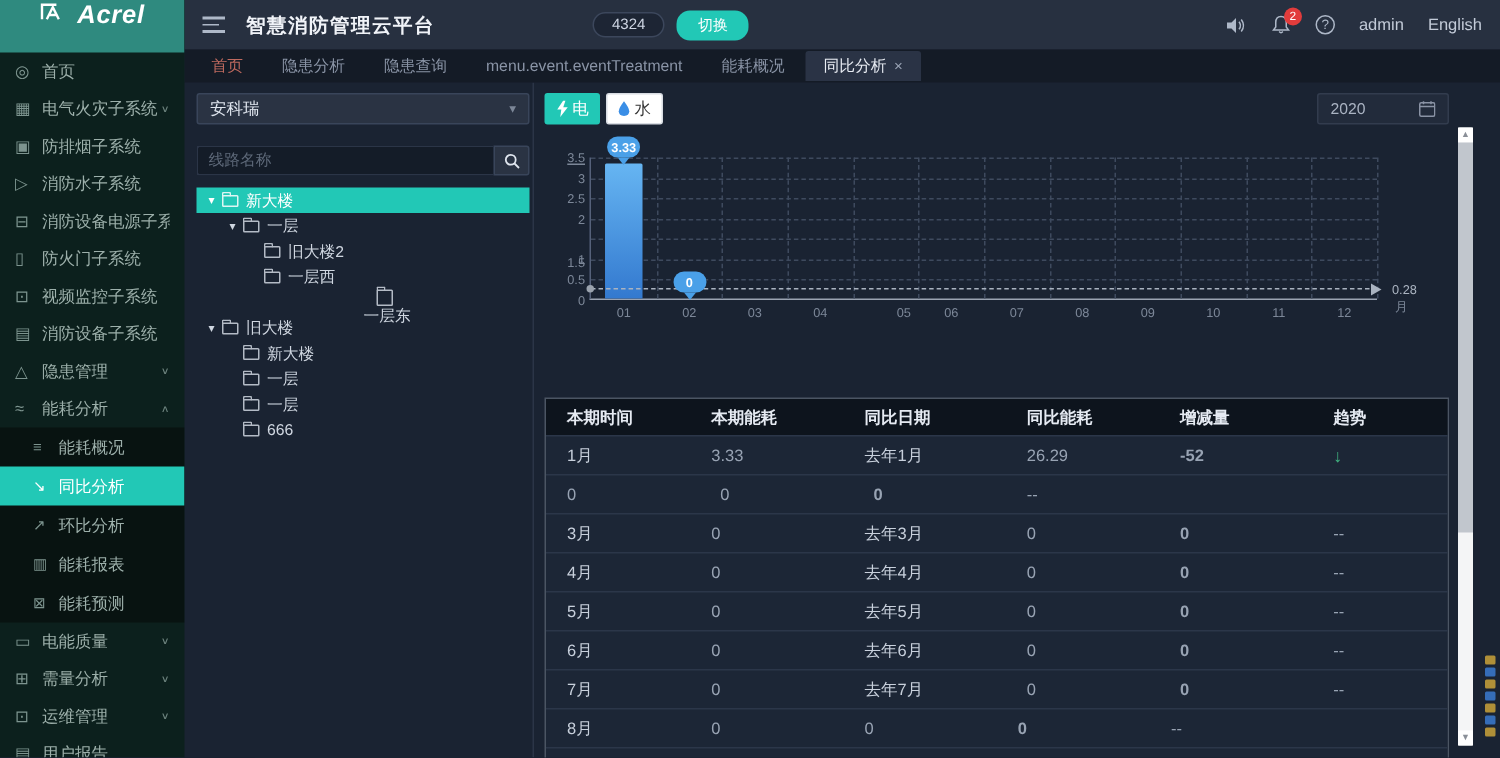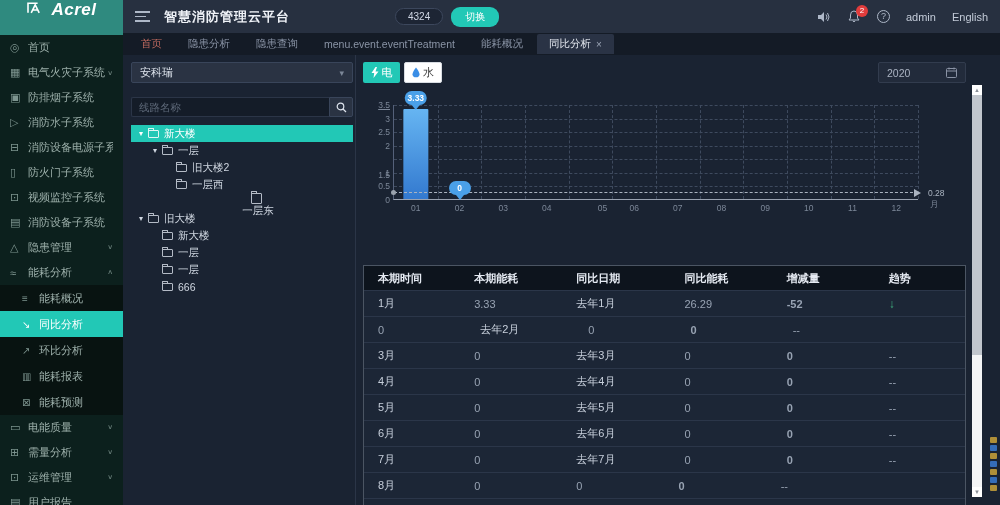--- a/index.html
+++ b/index.html
@@ -458,21 +458,20 @@
               <span class="cell c1">3.33</span>
               <span class="cell c2">去年1月</span>
               <span class="cell c3">26.29</span>
               <span class="cell c4">-52</span>
               <span class="cell c5">
                 <span class="arrow-down">↓</span>
               </span>
             </div>
             <div class="trow">
               <span class="cell c1">0</span>
-              <span class="cell c2">去年2月</span>
               <span class="cell c3">0</span>
               <span class="cell c4">0</span>
               <span class="cell c5">--</span>
             </div>
             <div class="trow">
               <span class="cell c0">3月</span>
               <span class="cell c1">0</span>
               <span class="cell c2">去年3月</span>
               <span class="cell c3">0</span>
               <span class="cell c4">0</span>

